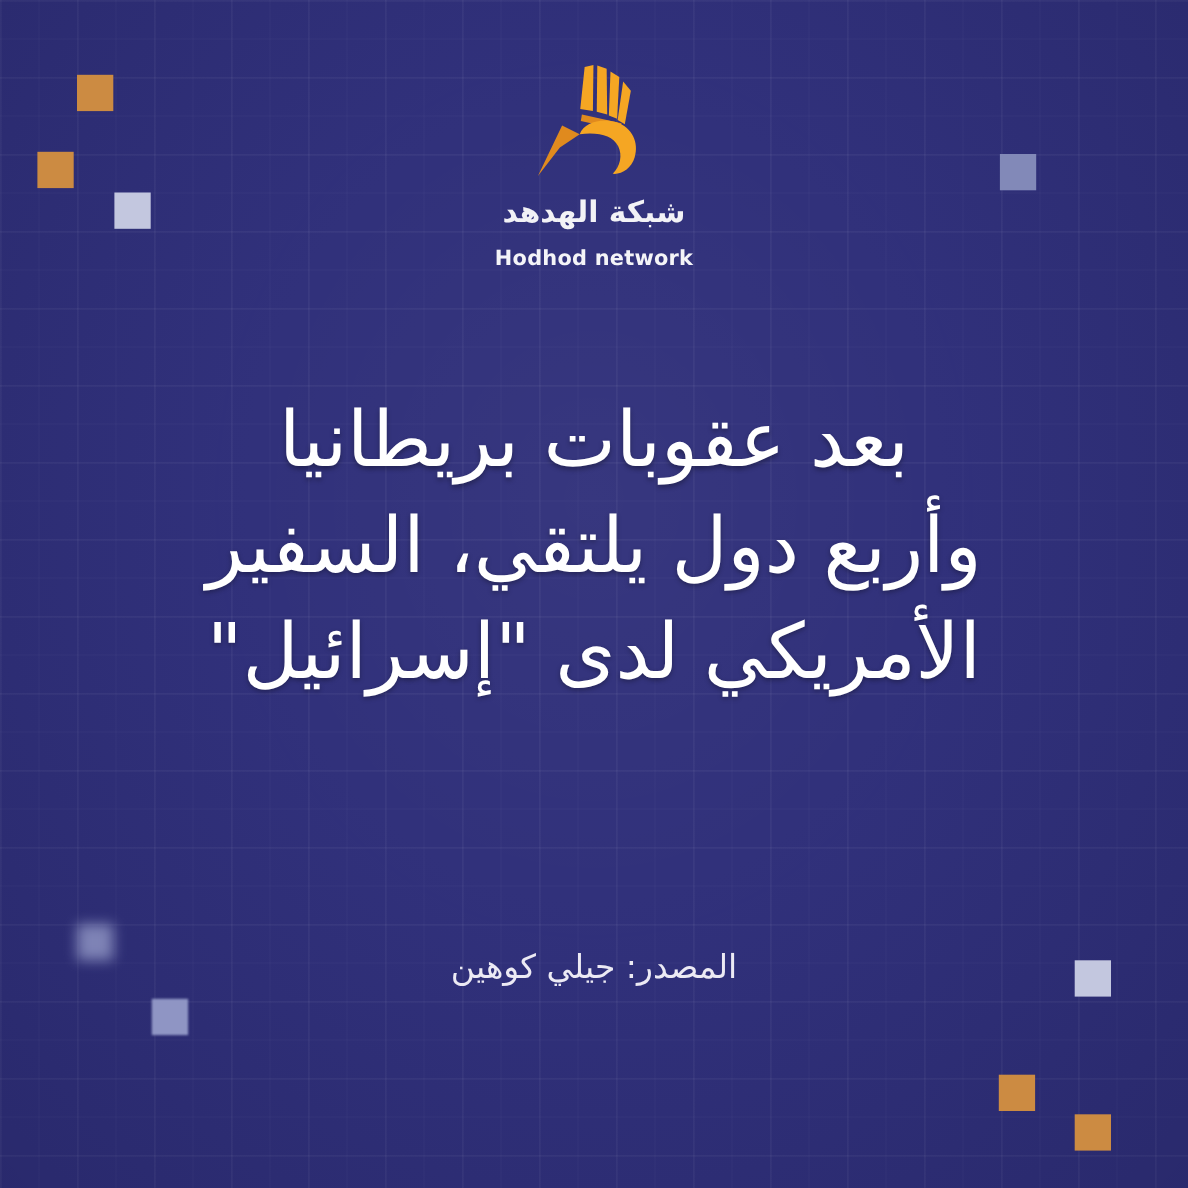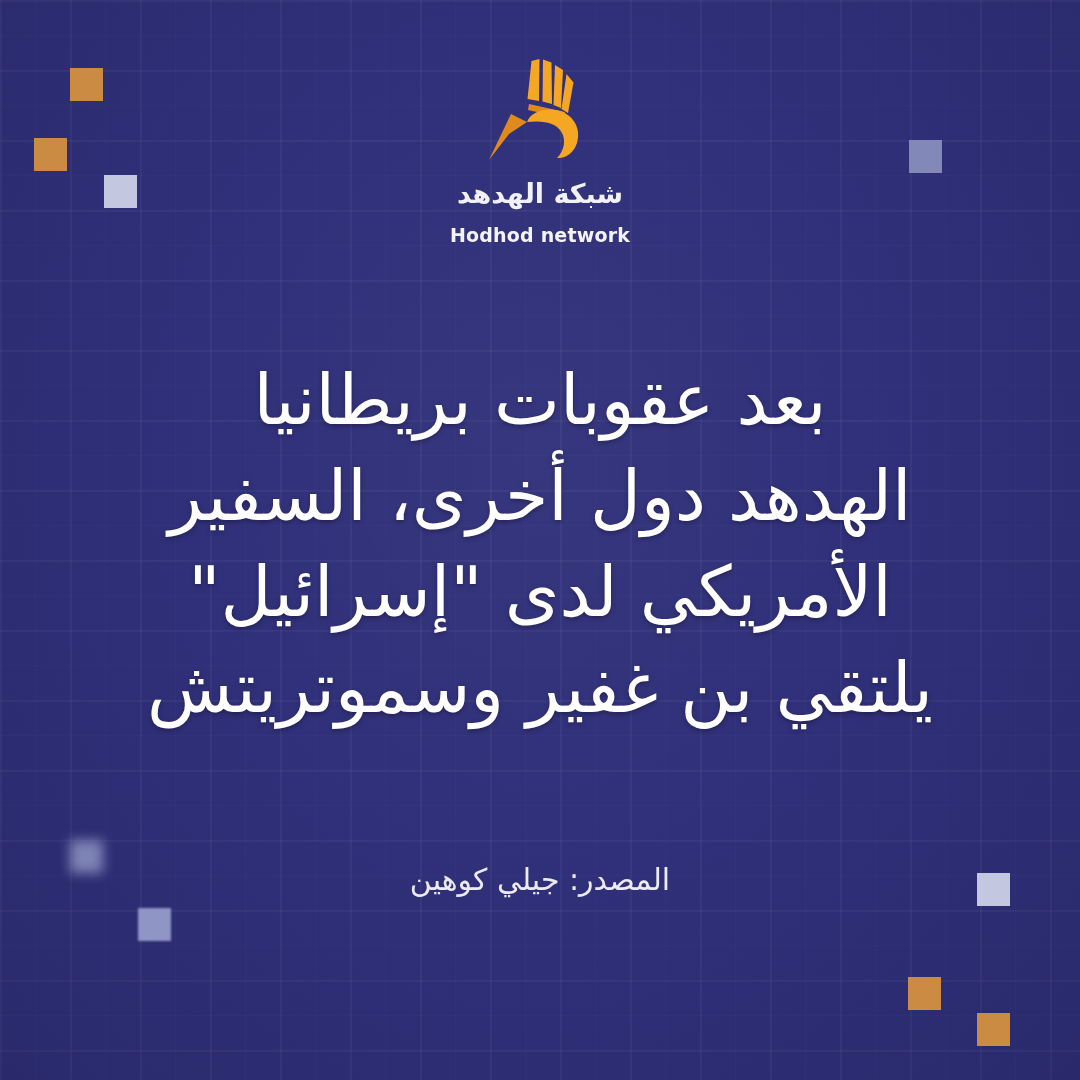--- a/index.html
+++ b/index.html
@@ -185,20 +185,19 @@
 
       <path d="M62 74 L46 66 L24 112 L44 86 Z" fill="#E08A1E"></path>
     </svg>
 
     <div class="logo-name-ar">شبكة الهدهد</div>
     <div class="logo-name-en">Hodhod network</div>
   </div>
 
   <div class="headline">
     <div class="headline-line">بعد عقوبات بريطانيا</div>
-    <div class="headline-line">الهدهد دول أخرى، السفير</div>
+    <div class="headline-line">وأربع دول يلتقي، السفير</div>
     <div class="headline-line">الأمريكي لدى "إسرائيل"</div>
-    <div class="headline-line">يلتقي بن غفير وسموتريتش</div>
   </div>
 
   <div class="source">المصدر: جيلي كوهين</div>
 
 </div>
 
 </body></html>

